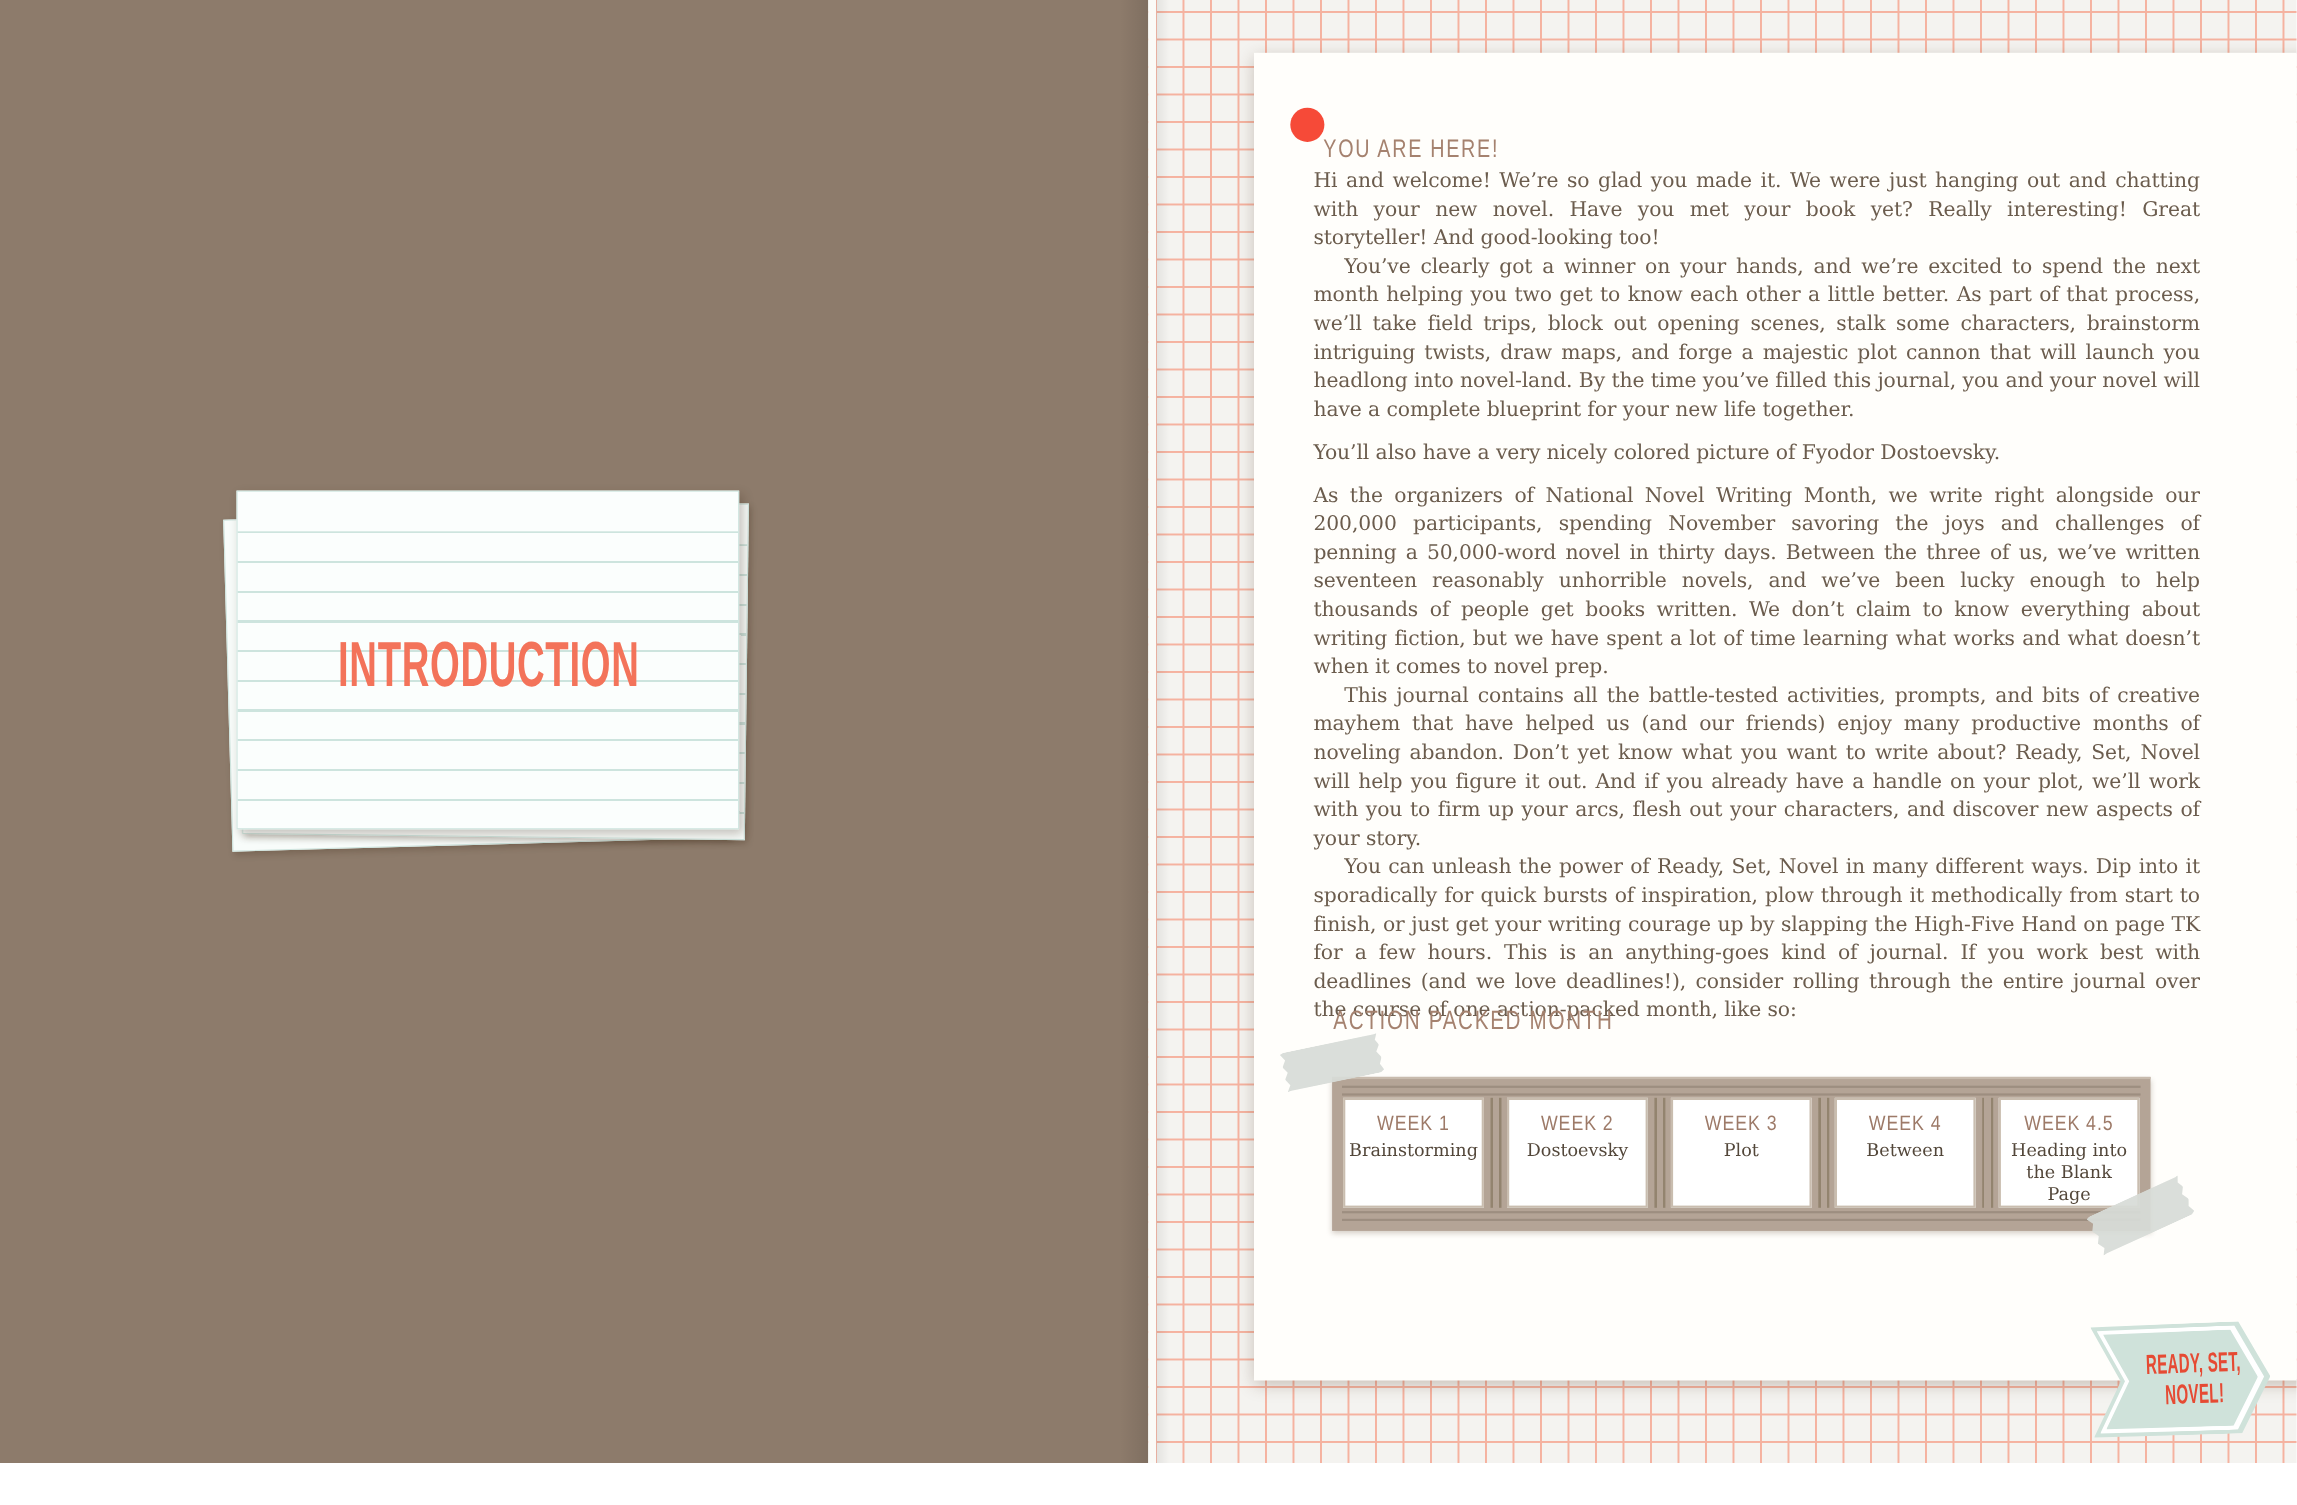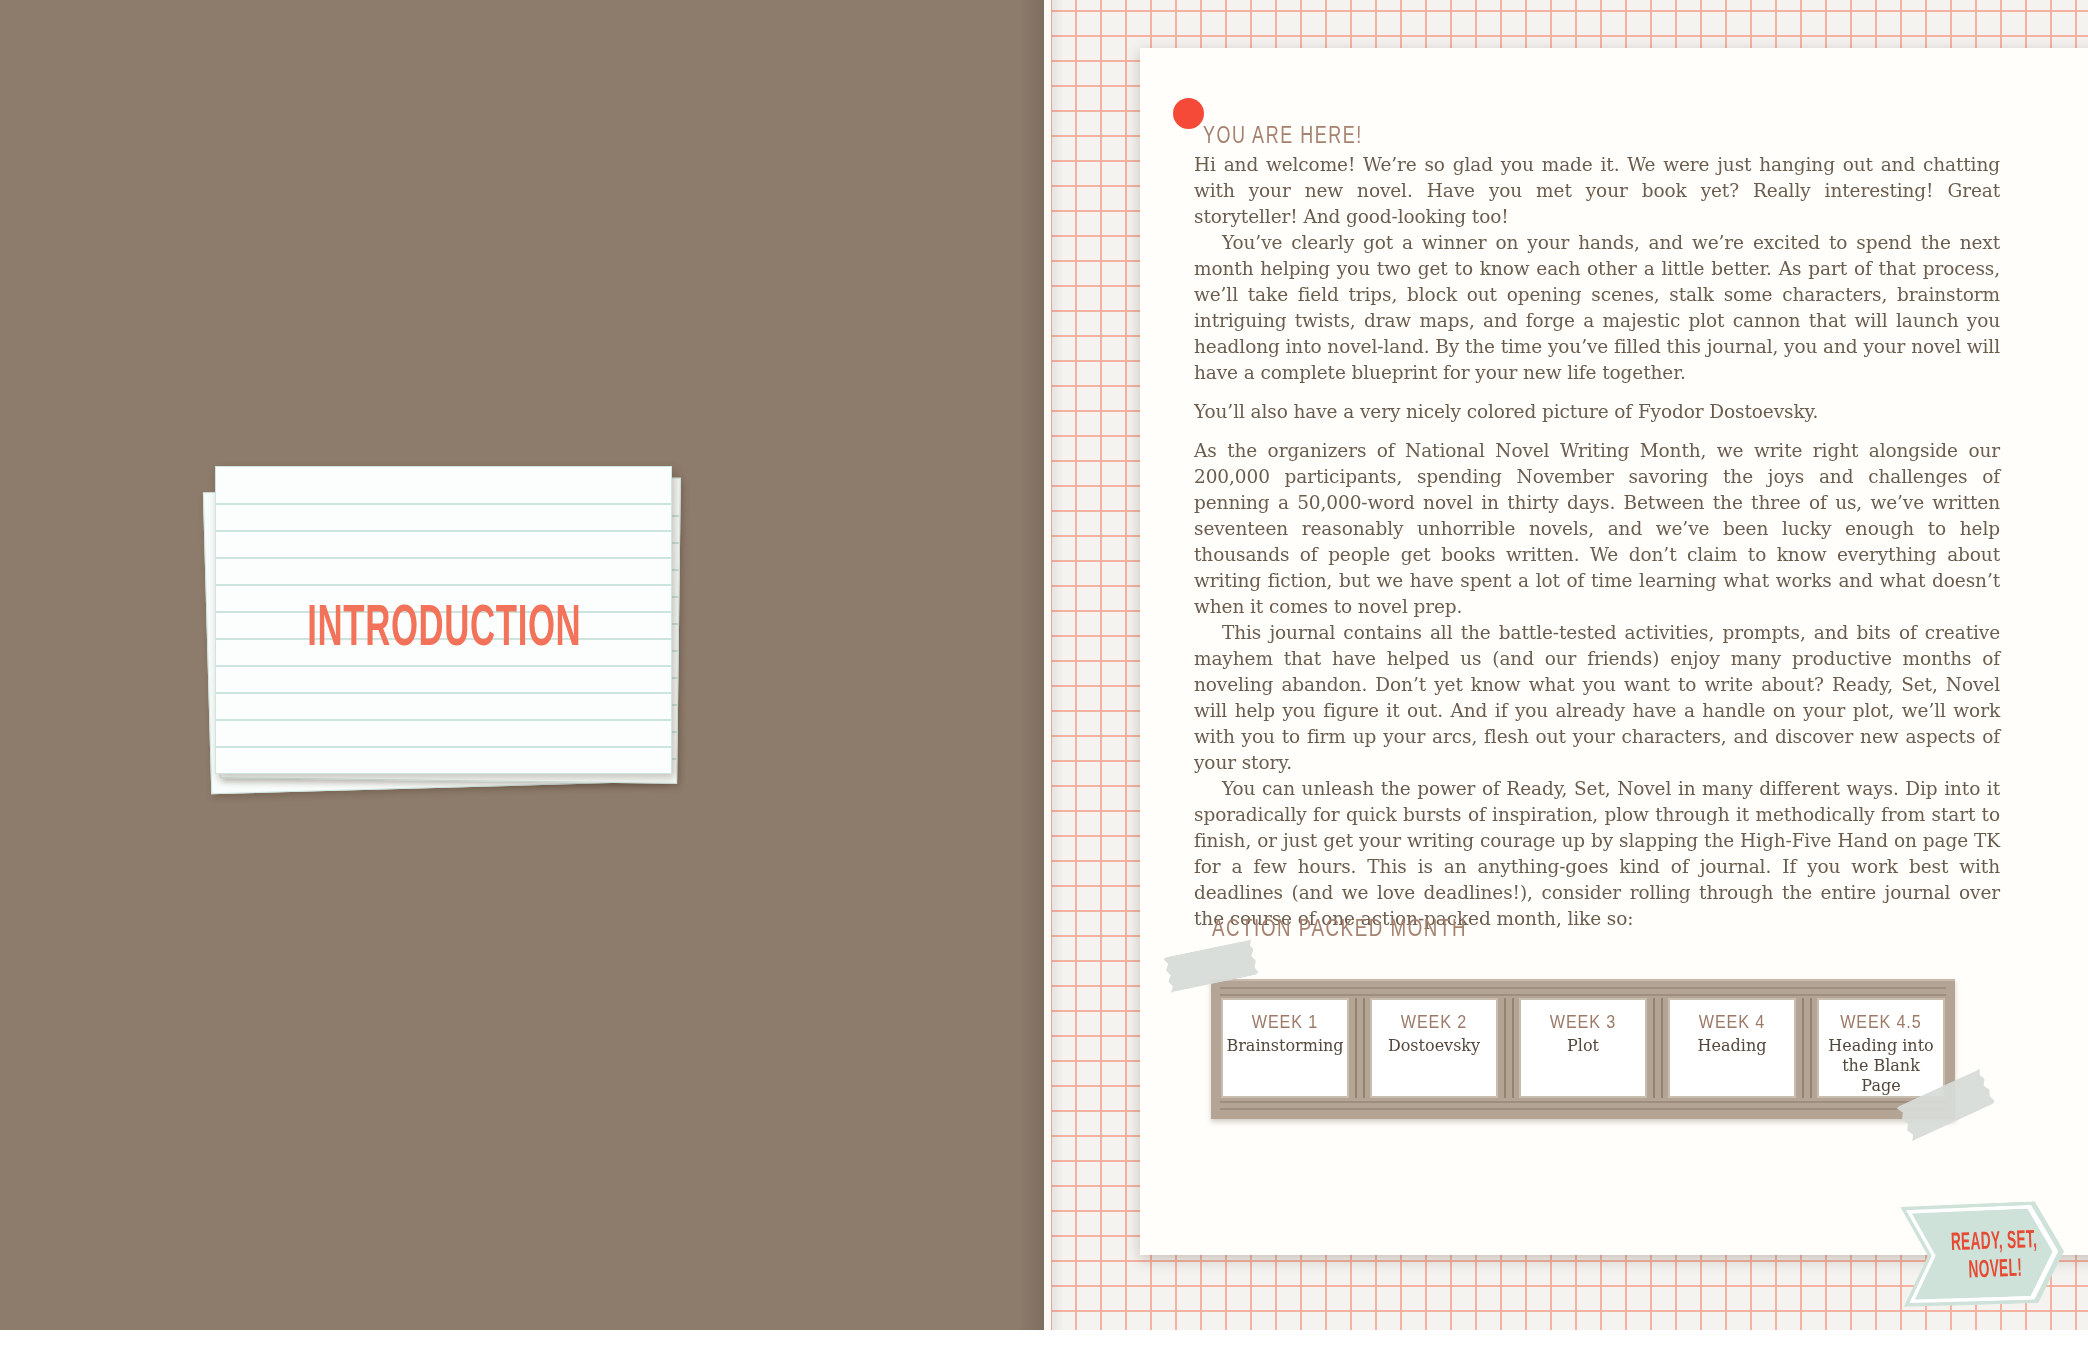--- a/index.html
+++ b/index.html
@@ -5,21 +5,21 @@
   html,body{margin:0;padding:0;}
   body{font-family:"DejaVu Serif", serif; background:#ffffff;}
   .stage{position:relative;width:2088px;height:1368px;background:#ffffff;overflow:hidden;}
 
   
   .left-page{position:absolute;left:0;top:0;width:1044px;height:1330px;background:#8d7b6b;}
   .left-page::after{content:"";position:absolute;right:0;top:0;width:26px;height:100%;
     background:linear-gradient(to right,rgba(0,0,0,0),rgba(0,0,0,.10));}
 
   
-  .card-stack{position:absolute;left:215px;top:466px;width:457px;height:226px;}
+  .card-stack{position:absolute;left:215px;top:446px;width:457px;height:226px;}
   .icard{position:absolute;background:#f8fcfa;border:1px solid #cfe5df;}
   .card-back2{left:-8px;top:20px;width:452px;height:300px;transform:rotate(-1.6deg);box-shadow:2px 3px 6px rgba(60,40,20,.25);}
   .card-back1{left:7px;top:9px;width:455px;height:304px;transform:rotate(.7deg);box-shadow:2px 3px 6px rgba(60,40,20,.25);}
   .card-face{left:0;top:0;width:455px;height:306px;background:#fbfefd;box-shadow:3px 4px 9px rgba(60,40,20,.28);}
   .ruled{position:absolute;left:0;right:0;top:36px;bottom:0;
     background:repeating-linear-gradient(to bottom,#cde4de 0 2px,rgba(205,228,222,0) 2px 27px);}
   .card-title{position:absolute;left:0;top:124px;width:100%;text-align:center;
     font-family:"Liberation Sans",sans-serif;font-weight:700;font-size:58px;color:#f3735a;
     letter-spacing:1px;white-space:nowrap;}
   .card-title .squeeze{display:inline-block;transform:scaleX(.60);transform-origin:center;}
@@ -142,21 +142,21 @@
           <span class="week-topic">Dostoevsky</span>
         </div>
         <div class="groove"></div>
         <div class="week-card">
           <span class="week-label"><span class="squeeze">WEEK 3</span></span>
           <span class="week-topic">Plot</span>
         </div>
         <div class="groove"></div>
         <div class="week-card">
           <span class="week-label"><span class="squeeze">WEEK 4</span></span>
-          <span class="week-topic">Heading</span>
+          <span class="week-topic">Between</span>
         </div>
         <div class="groove"></div>
         <div class="week-card">
           <span class="week-label"><span class="squeeze">WEEK 4.5</span></span>
           <span class="week-topic">Heading into the Blank Page</span>
         </div>
       </div>
     </div>
 
     <div class="tape tape1"></div>

